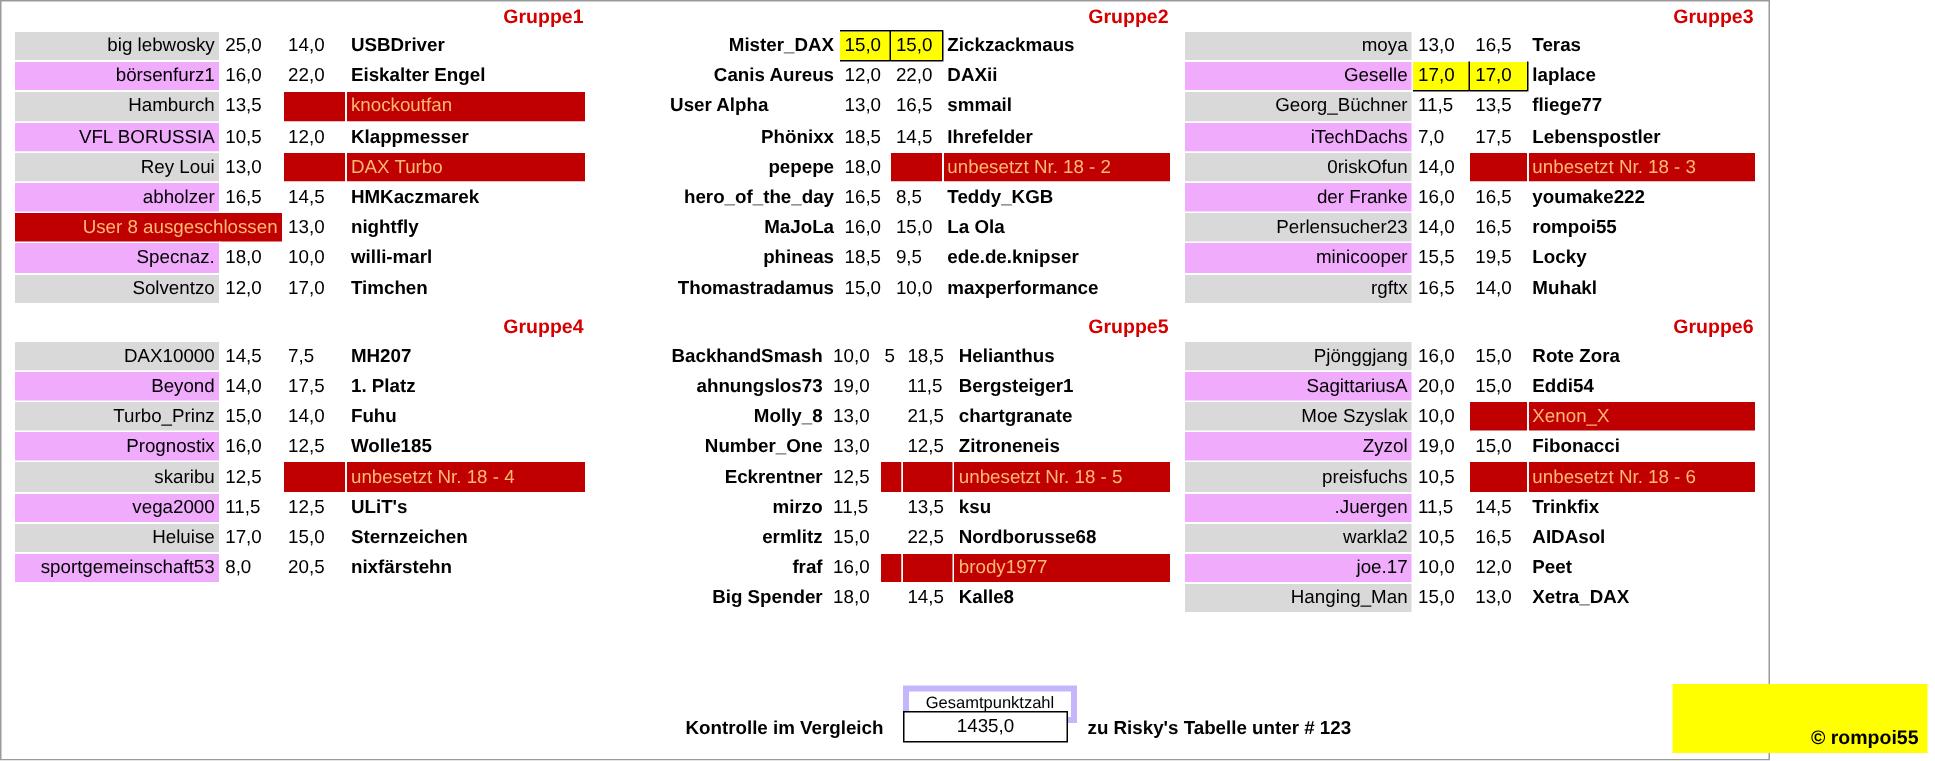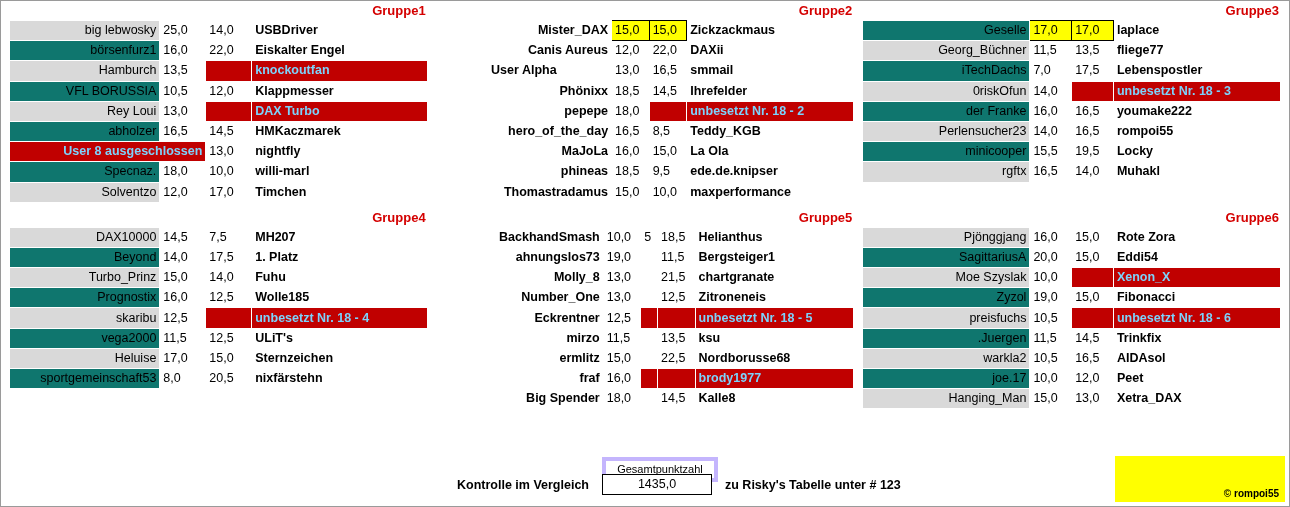--- a/index.html
+++ b/index.html
@@ -4,49 +4,49 @@
 <style>
   html,body{margin:0;padding:0;}
   body{
     width:1290px;height:507px;
     background:#ffffff;
     font-family:"Liberation Sans", sans-serif;
     font-size:12px;
     color:#000000;
     overflow:hidden;
   }
-  .sheet{position:relative;width:1290px;height:507px;box-sizing:border-box;border:1px solid #9a9a9a;}
+  .sheet{position:relative;width:1180px;height:507px;box-sizing:border-box;border:1px solid #9a9a9a;}
   .grid{display:grid;grid-template-columns:1fr 1fr 1fr;column-gap:0;padding:2px 4px 0 4px;}
   .block{padding:0 4px;}
   .hdr{
     text-align:right;color:#d40000;font-weight:bold;font-size:13px;
     padding:0 2px 1px 0;height:16px;line-height:16px;
   }
 
   
   .grey{background:#d9d9d9;}
-  .cream{background:#0f766e;}
+  .cream{background:#f0abfc;}
   .white{background:#ffffff;}
-  .red{background:#c00000;color:#7dd3fc;font-weight:bold;}
+  .red{background:#c00000;color:#fdba74;font-weight:normal;}
   .yellow{background:#ffff00;}
   .bold{font-weight:bold;}
   .b-left{border-left:1px solid #000 !important;}
   .b-all{border:1px solid #000 !important;}
 
   
   table.g{border-collapse:collapse;table-layout:fixed;width:100%;}
   table.g td{height:19.2px;line-height:19px;font-size:12.5px;padding:0 3px;white-space:nowrap;overflow:hidden;border:1px solid #ffffff;}
 
   .footer{position:absolute;left:0;top:455px;width:1290px;height:52px;}
   .kontrolle{position:absolute;left:456px;top:22px;font-size:12.5px;font-weight:bold;color:#000;}
   .gesamt-label{position:absolute;left:601px;top:1px;width:108px;height:17px;border:4px solid #c4b5fd;background:#fff;font-size:11px;text-align:center;line-height:17px;}
   .gesamt-val{position:absolute;left:601px;top:18px;width:108px;height:19px;border:1px solid #000;background:#fff;font-size:12.5px;text-align:center;line-height:19px;}
   .zu-risky{position:absolute;left:724px;top:22px;font-size:12.5px;font-weight:bold;}
   .credit{position:absolute;left:1114px;top:0px;width:170px;height:46px;background:#ffff00;}
-  .credit span{position:absolute;right:6px;bottom:3px;font-size:10px;font-weight:bold;color:#000;}
+  .credit span{position:absolute;right:6px;bottom:3px;font-size:13px;font-weight:bold;color:#000;}
   .sep{height:5px;}
 </style>
 </head>
 <body>
 
 <div class="sheet">
 
   <div class="grid">
 
     <div class="block">
@@ -187,20 +187,26 @@
     <div class="block">
       <div class="hdr">Gruppe3</div>
       <table class="g">
         <colgroup>
             <col style="width:40%">
             <col style="width:10%">
             <col style="width:10%">
             <col style="width:40%">
           </colgroup>
         <tbody>
+          <tr>
+            <td class="grey" style="text-align:right">moya</td>
+            <td class="white b-left">13,0</td>
+            <td class="white b-left">16,5</td>
+            <td class="white bold">Teras</td>
+          </tr>
           <tr>
             <td class="cream" style="text-align:right">Geselle</td>
             <td class="yellow b-all">17,0</td>
             <td class="yellow b-all">17,0</td>
             <td class="white bold">laplace</td>
           </tr>
           <tr>
             <td class="grey" style="text-align:right">Georg_Büchner</td>
             <td class="white b-left">11,5</td>
             <td class="white b-left">13,5</td>

